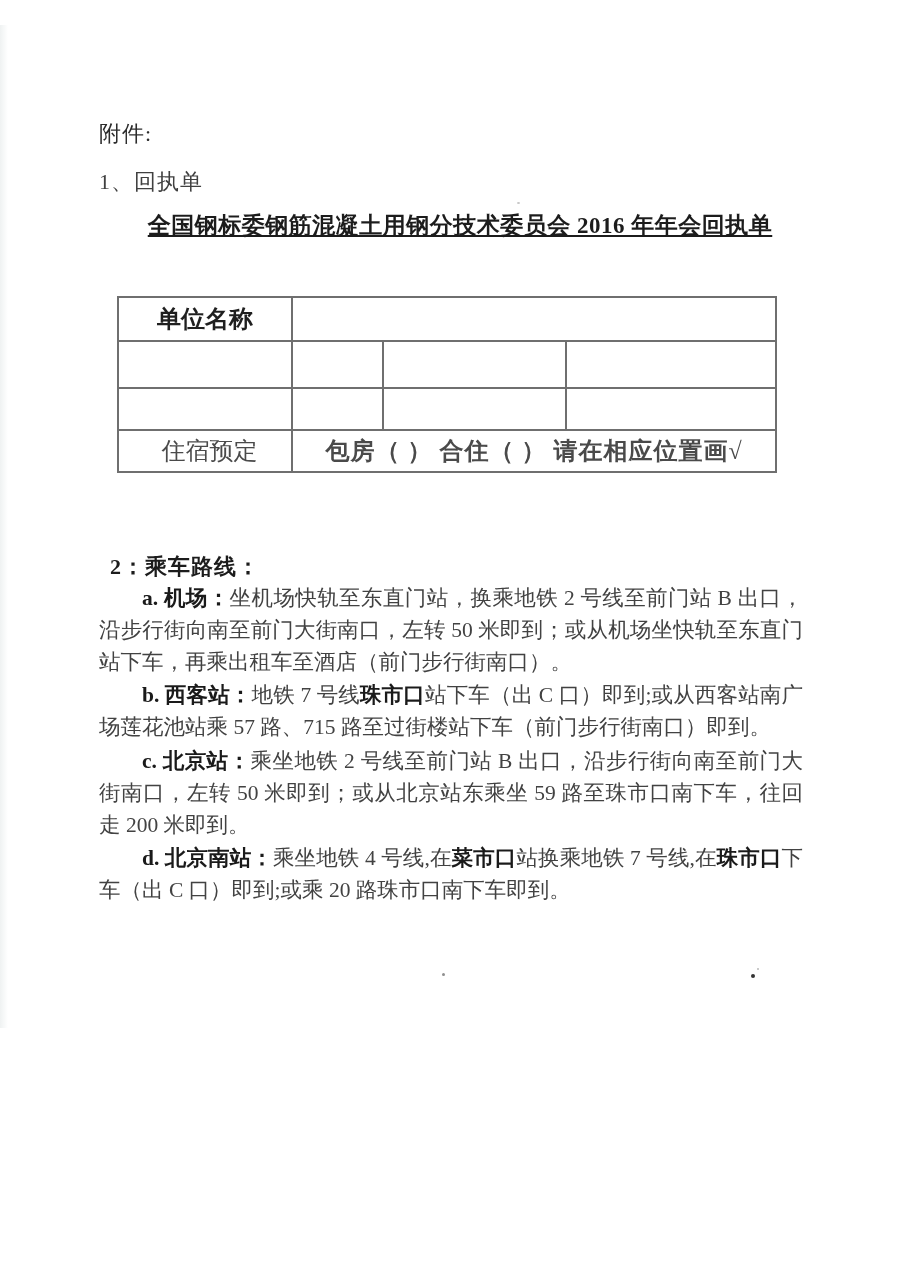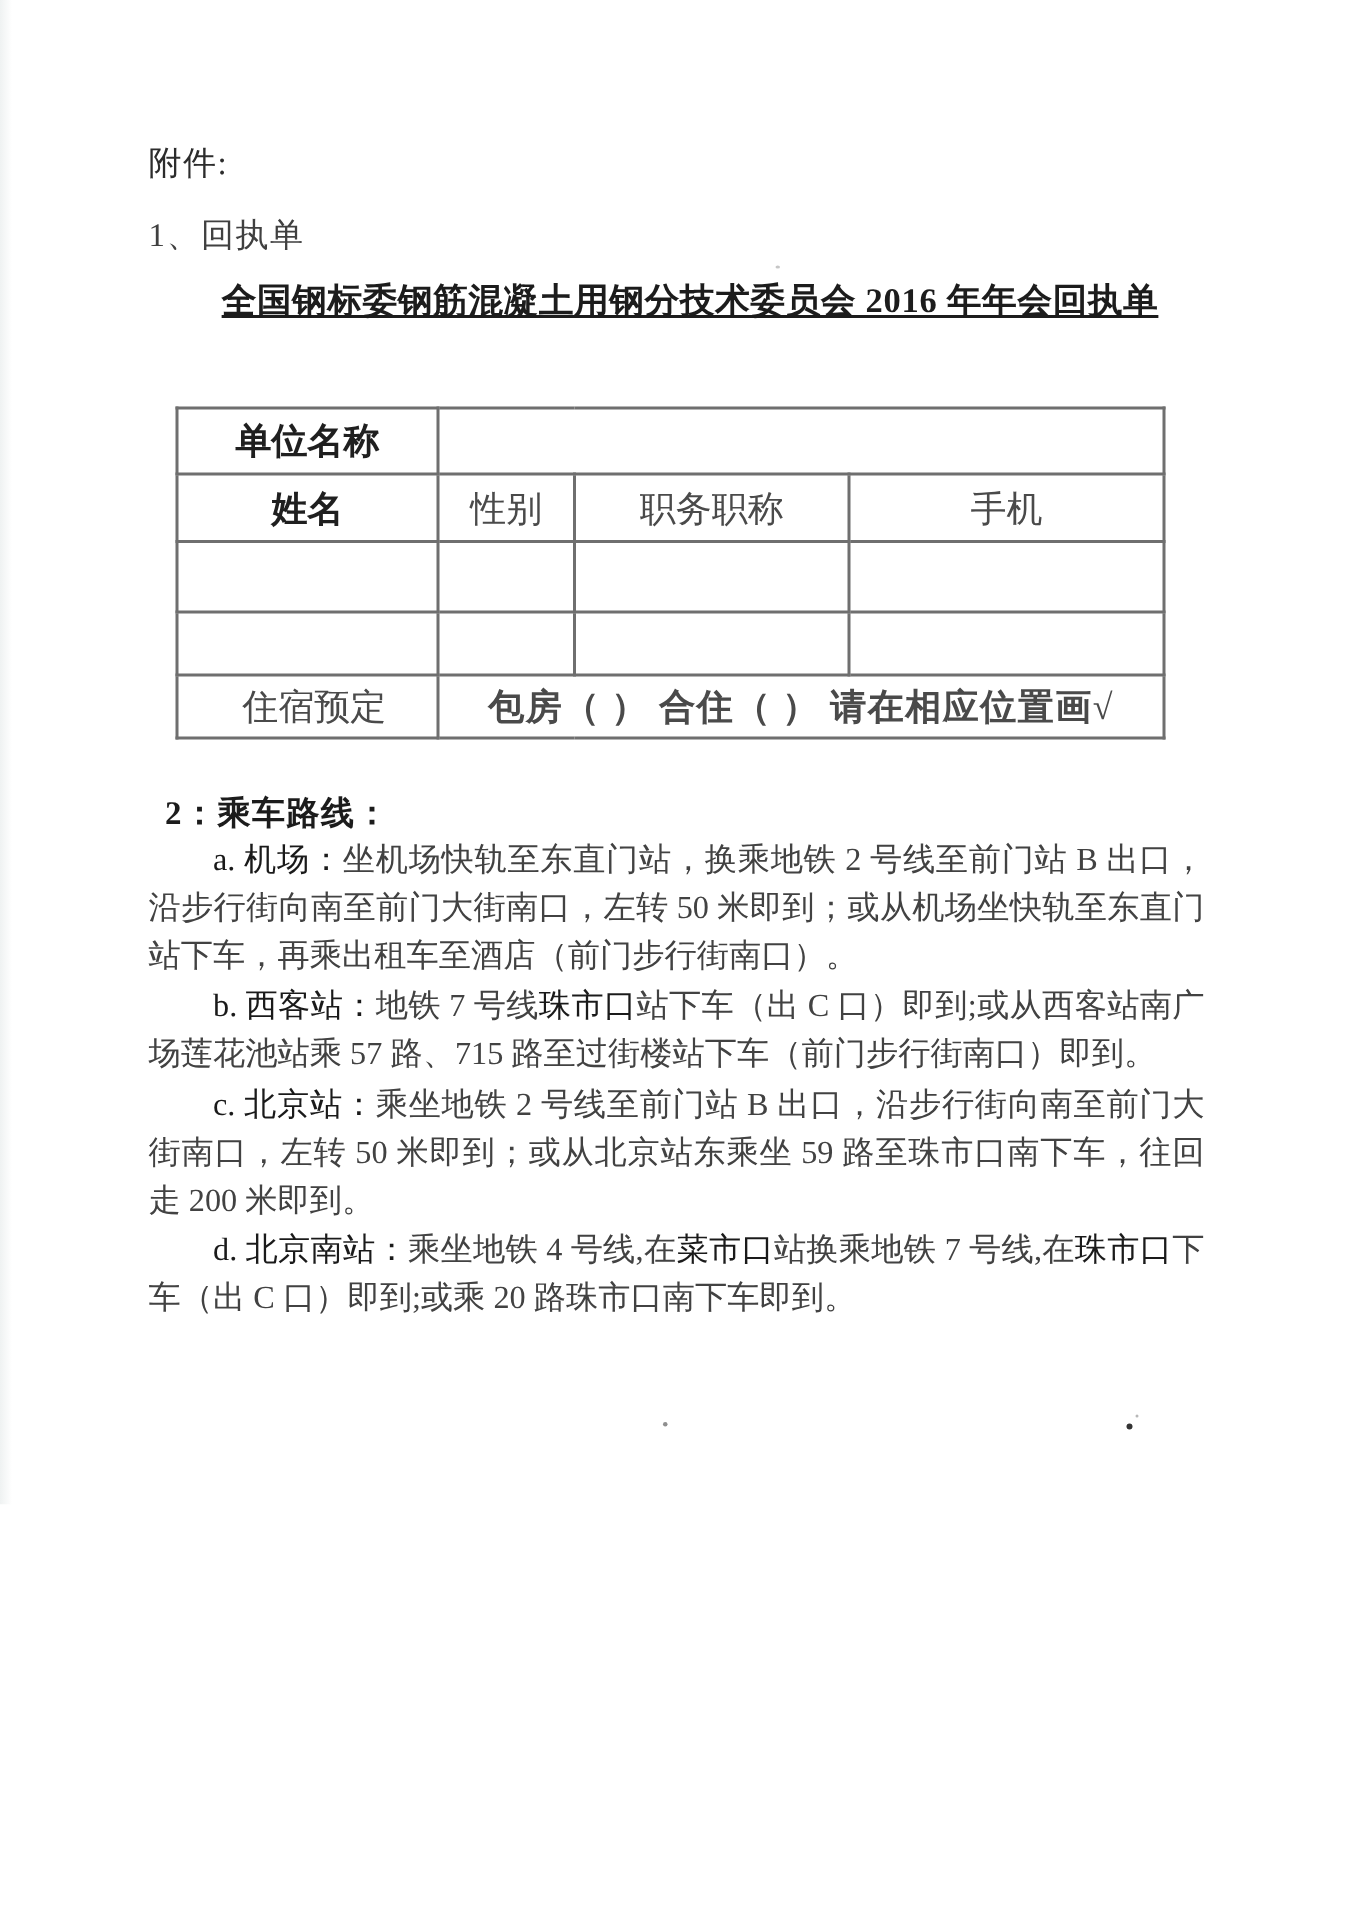--- a/index.html
+++ b/index.html
@@ -4,20 +4,21 @@
 <style>
   html,body{margin:0;padding:0;}
   body{background:#ffffff;}
   .page{
     position:relative;
     width:900px;height:1003px;
     background:#ffffff;
     overflow:hidden;
     font-family:"Liberation Serif","DejaVu Serif",serif;
     color:#424242;
+    margin-top:25px;
   }
   .scan-edge{
     position:absolute;left:0;top:0;width:8px;height:100%;
     background:linear-gradient(90deg,#eff2f2,rgba(255,255,255,0));
   }
   .attachment{
     position:absolute;left:99px;top:94px;
     font-size:22px;color:#2c2c2c;letter-spacing:1px;
   }
   .item-no{
@@ -54,21 +55,21 @@
   .sec-heading{
     position:absolute;left:110px;top:527px;
     font-size:22px;font-weight:bold;color:#1c1c1c;letter-spacing:1px;
   }
   .routes{
     position:absolute;left:99px;top:558px;width:704px;
     font-size:21.5px;line-height:31.8px;color:#424242;
     text-align:justify;
   }
   .routes p{margin:0 0 2px 0;text-indent:2em;}
-  .routes .b{font-weight:normal;color:#1a1a1a;}
+  .routes .b{font-weight:bold;color:#1a1a1a;}
   .speck{position:absolute;display:block;border-radius:50%;}
 </style>
 </head>
 <body>
 
 <div class="page">
 
   <div class="scan-edge"></div>
 
   <div class="attachment">附件:</div>
@@ -82,26 +83,20 @@
     <colgroup>
       <col style="width:174px">
       <col style="width:91px">
       <col style="width:183px">
       <col style="width:210px">
     </colgroup>
     <tbody>
         <tr style="height:44px">
       <td class="bold">单位名称</td>
       <td colspan="3"></td>
-    </tr>
-    <tr style="height:45px">
-      <td class="bold">姓名</td>
-      <td>性别</td>
-      <td>职务职称</td>
-      <td>手机</td>
     </tr>
     <tr style="height:47px">
       <td></td>
       <td></td>
       <td></td>
       <td></td>
     </tr>
     <tr style="height:42px">
       <td></td>
       <td></td>

